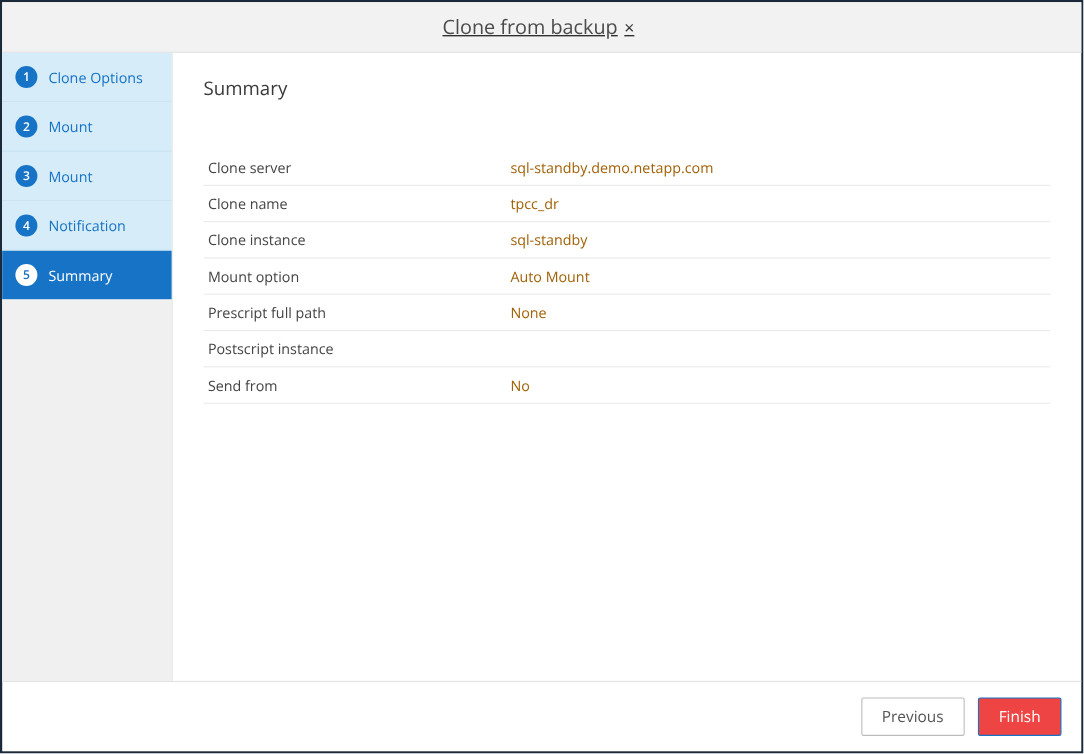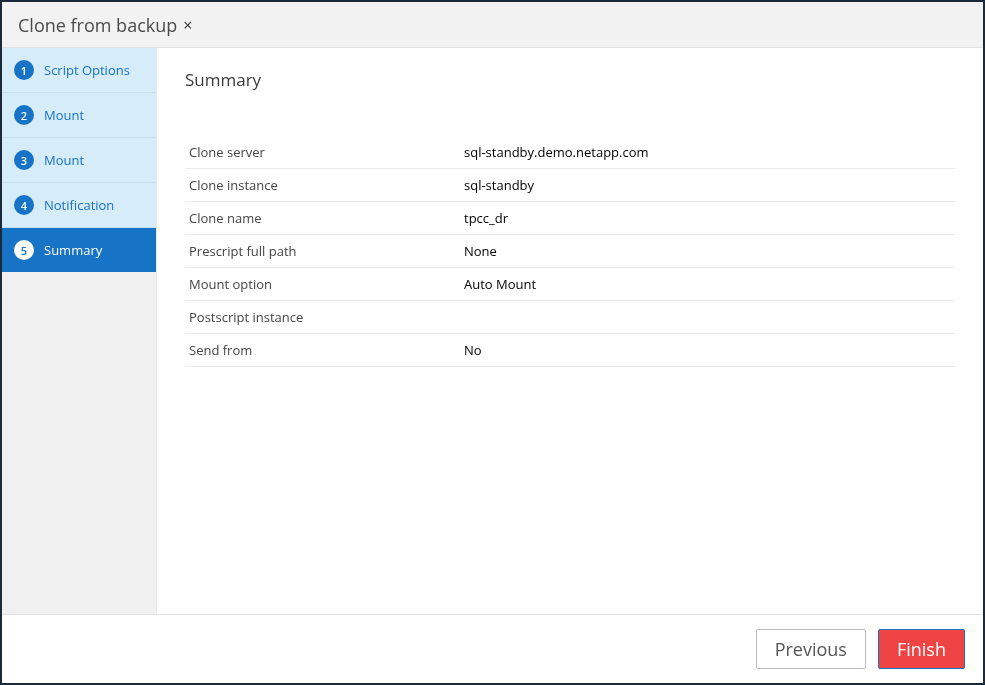--- a/index.html
+++ b/index.html
@@ -18,21 +18,22 @@
     flex-direction: column;
     background: #fff;
   }
   .titlebar {
     background: #f2f2f2;
     border-bottom: 1px solid #e2e2e2;
     height: 46px;
     display: flex;
     align-items: center;
     padding: 0 16px;
-    justify-content: flex-start;
+    justify-content: center;
+    text-decoration: underline;
   }
   .titlebar h1 {
     font-size: 18px;
     font-weight: 400;
     color: #4b4b4b;
   }
   .close-x {
     font-size: 16px;
     color: #333;
     cursor: pointer;
@@ -107,31 +108,31 @@
   .summary-table td {
     padding: 7px 4px;
     font-size: 13px;
     vertical-align: middle;
   }
   .summary-table td.label {
     color: #444;
     width: 275px;
   }
   .summary-table td.value {
-    color: #000000;
+    color: #a16207;
   }
   .footer {
     border-top: 1px solid #e3e3e3;
     padding: 14px 18px;
     display: flex;
     justify-content: flex-end;
     gap: 12px;
   }
   .btn {
-    font-size: 18px;
+    font-size: 14px;
     padding: 7px 18px;
     border-radius: 2px;
     cursor: pointer;
     border: 1px solid transparent;
     font-family: inherit;
   }
   .btn-secondary {
     background: #fff;
     color: #555;
     border: 1px solid #bcbcbc;
@@ -151,21 +152,21 @@
     <h1>Clone from backup</h1>
     <span class="close-x">×</span>
   </div>
 
   <div class="body">
 
     <div class="sidebar">
 
       <div class="step completed">
         <span class="num">1</span>
-        <span>Script Options</span>
+        <span>Clone Options</span>
       </div>
 
       <div class="step completed">
         <span class="num">2</span>
         <span>Mount</span>
       </div>
 
       <div class="step completed">
         <span class="num">3</span>
         <span>Mount</span>
@@ -186,34 +187,34 @@
     <div class="content">
       <h2>Summary</h2>
 
       <table class="summary-table">
         <tbody>
           <tr>
             <td class="label">Clone server</td>
             <td class="value">sql-standby.demo.netapp.com</td>
           </tr>
           <tr>
+            <td class="label">Clone name</td>
+            <td class="value">tpcc_dr</td>
+          </tr>
+          <tr>
             <td class="label">Clone instance</td>
             <td class="value">sql-standby</td>
           </tr>
           <tr>
-            <td class="label">Clone name</td>
-            <td class="value">tpcc_dr</td>
+            <td class="label">Mount option</td>
+            <td class="value">Auto Mount</td>
           </tr>
           <tr>
             <td class="label">Prescript full path</td>
             <td class="value">None</td>
-          </tr>
-          <tr>
-            <td class="label">Mount option</td>
-            <td class="value">Auto Mount</td>
           </tr>
           <tr>
             <td class="label">Postscript instance</td>
             <td class="value"></td>
           </tr>
           <tr>
             <td class="label">Send from</td>
             <td class="value">No</td>
           </tr>
         </tbody>

